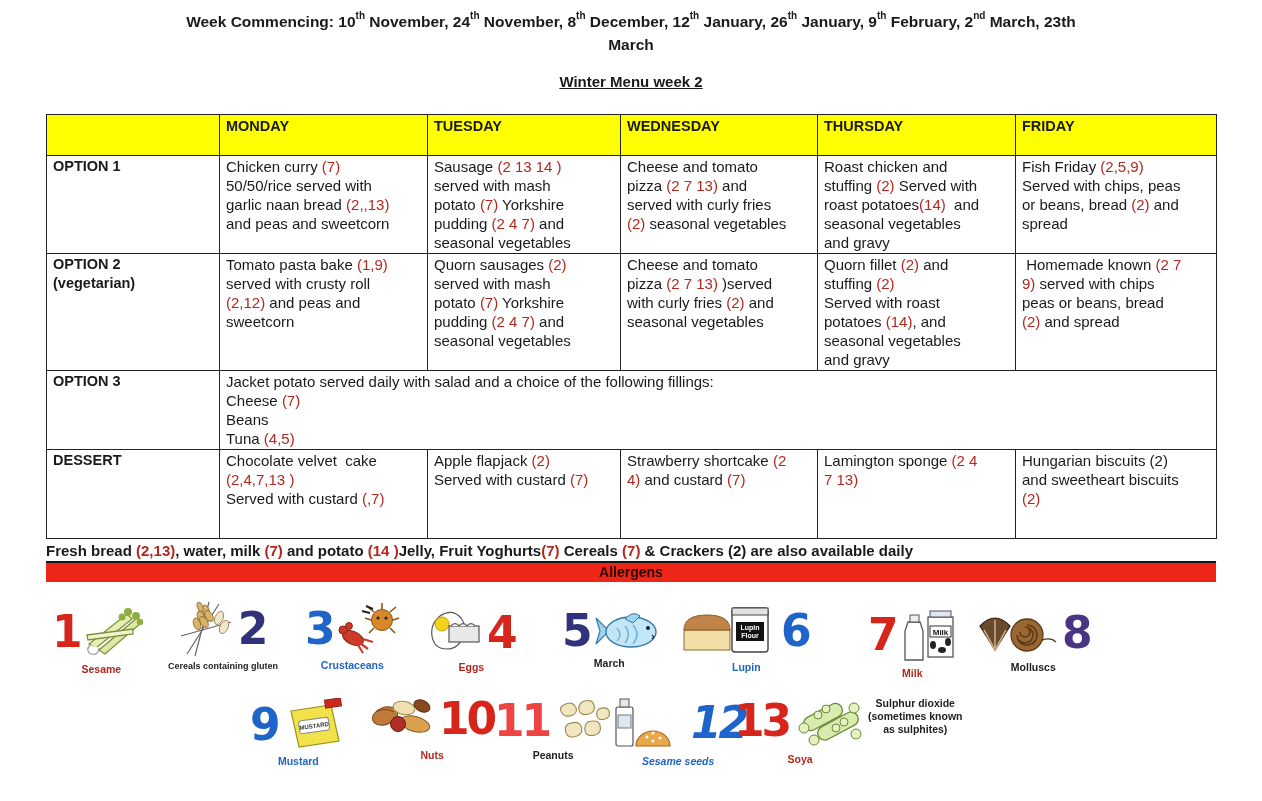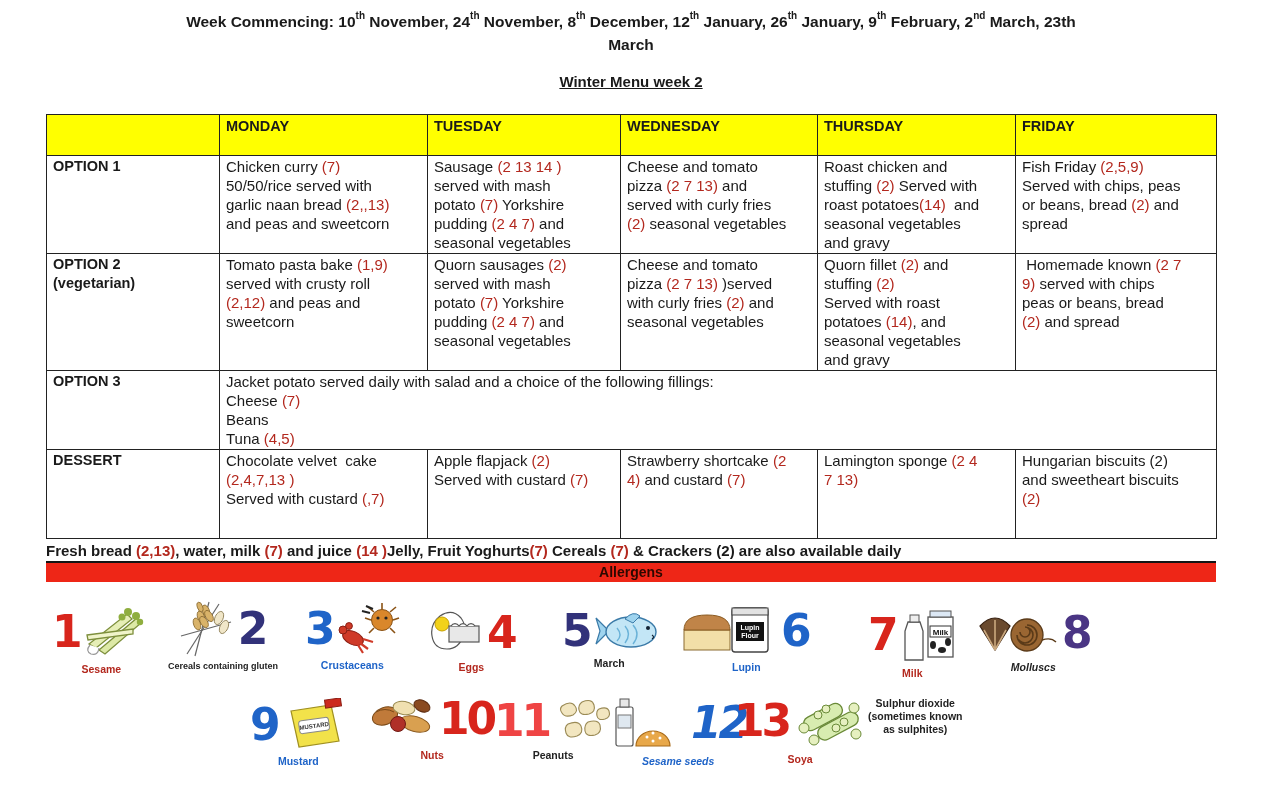--- a/index.html
+++ b/index.html
@@ -159,21 +159,21 @@
 4)</span><span> and custard </span><span class="red">(7)</span></td>
           <td><span>Lamington sponge </span><span class="red">(2 4
 7 13)</span></td>
           <td><span>Hungarian biscuits (2)
 and sweetheart biscuits
 </span><span class="red">(2)</span></td>
         </tr>
       </tbody>
   </table>
 
-  <div class="footnote" id="footnote"><span>Fresh bread </span><span class="red">(2,13)</span><span>, water, milk </span><span class="red">(7)</span><span> and juice </span><span class="red">(14 )</span><span>Jelly, Fruit Yoghurts</span><span class="red">(7)</span><span> Cereals </span><span class="red">(7)</span><span> &amp; Crackers (2) are also available daily</span></div>
+  <div class="footnote" id="footnote"><span>Fresh bread </span><span class="red">(2,13)</span><span>, water, milk </span><span class="red">(7)</span><span> and potato </span><span class="red">(14 )</span><span>Jelly, Fruit Yoghurts</span><span class="red">(7)</span><span> Cereals </span><span class="red">(7)</span><span> &amp; Crackers (2) are also available daily</span></div>
 
   <div class="allergen-bar">
     <span>Allergens</span>
   </div>
 
   <div class="allergens" id="allergens">
       <div class="allergen" style="left: 50px; top: 22px;">
         <div class="top">
           <span class="num" style="color: rgb(216, 37, 28);">1</span>
           <span class="icon"><svg width="70" height="56" viewBox="0 0 70 56">
@@ -309,21 +309,21 @@
         <div class="top">
           <span class="icon"><svg width="84" height="50" viewBox="0 0 84 50">
       <path d="M20 42 L5 18 q15 -16 30 0 Z" fill="#6a4a2e" stroke="#3a2414" stroke-width="1.2"></path>
       <path d="M20 42 L9 22 M20 42 L20 12 M20 42 L31 22" stroke="#caa87e" stroke-width="1.6"></path>
       <circle cx="52" cy="27" r="16" fill="#9a6632" stroke="#5a3a18" stroke-width="1.3"></circle>
       <path d="M52 27 m0 -10 a10 10 0 1 1 -10 10 a8 8 0 1 0 8 -8 a5 5 0 1 1 -5 5" fill="none" stroke="#5a3a18" stroke-width="1.6"></path>
       <path d="M67 32 q9 -3 14 2" stroke="#5a3a18" fill="none" stroke-width="1.4"></path>
     </svg></span>
           <span class="num" style="color: rgb(74, 53, 132);">8</span>
         </div>
-        <div class="label" style="color: rgb(34, 34, 34); font-style: italic;">Molluscs</div>
+        <div class="label" style="color: rgb(34, 34, 34);">Molluscs</div>
       </div>
       <div class="allergen" style="left: 248px; top: 116px;">
         <div class="top">
           <span class="num" style="color: rgb(31, 100, 200);">9</span>
           <span class="icon"><svg width="68" height="54" viewBox="0 0 68 54">
       <path d="M10 13 L50 7 L58 43 L18 49 Z" fill="#f2e24a" stroke="#a09020" stroke-width="1.2"></path>
       <rect x="44" y="1" width="16" height="8" fill="#cc2a1e" stroke="#8a1a10" transform="rotate(-8 52 5)"></rect>
       <rect x="18" y="21" width="30" height="13" rx="3" fill="#fff" stroke="#888" transform="rotate(-8 33 27)"></rect>
       <text x="33" y="30" font-size="6" font-weight="bold" text-anchor="middle" fill="#333" transform="rotate(-8 33 27)" font-family="Liberation Sans,sans-serif">MUSTARD</text>
     </svg></span>

